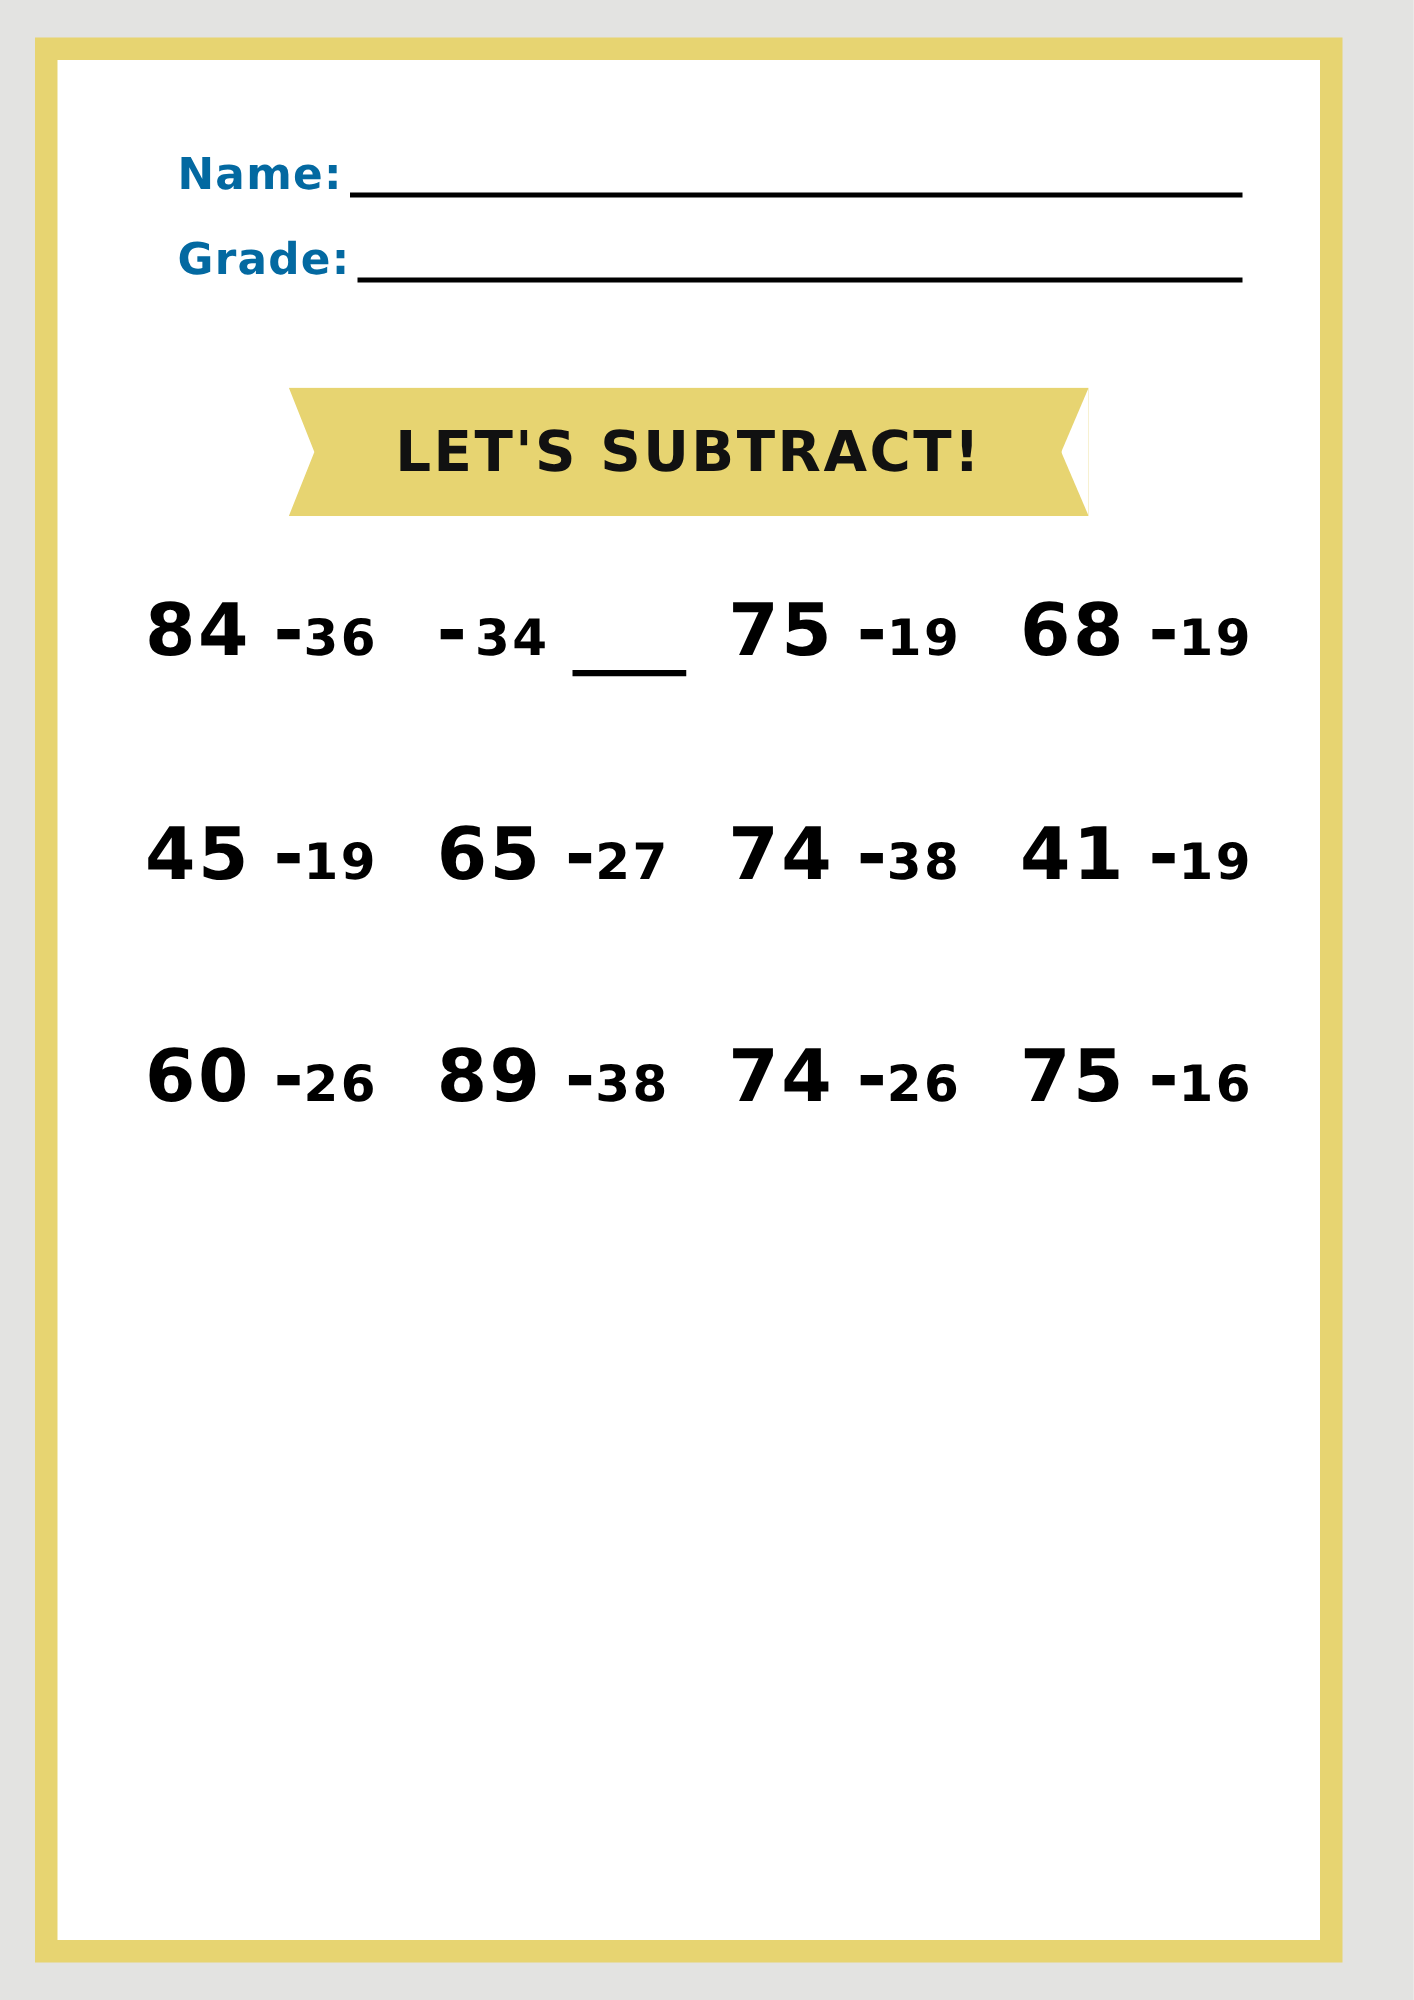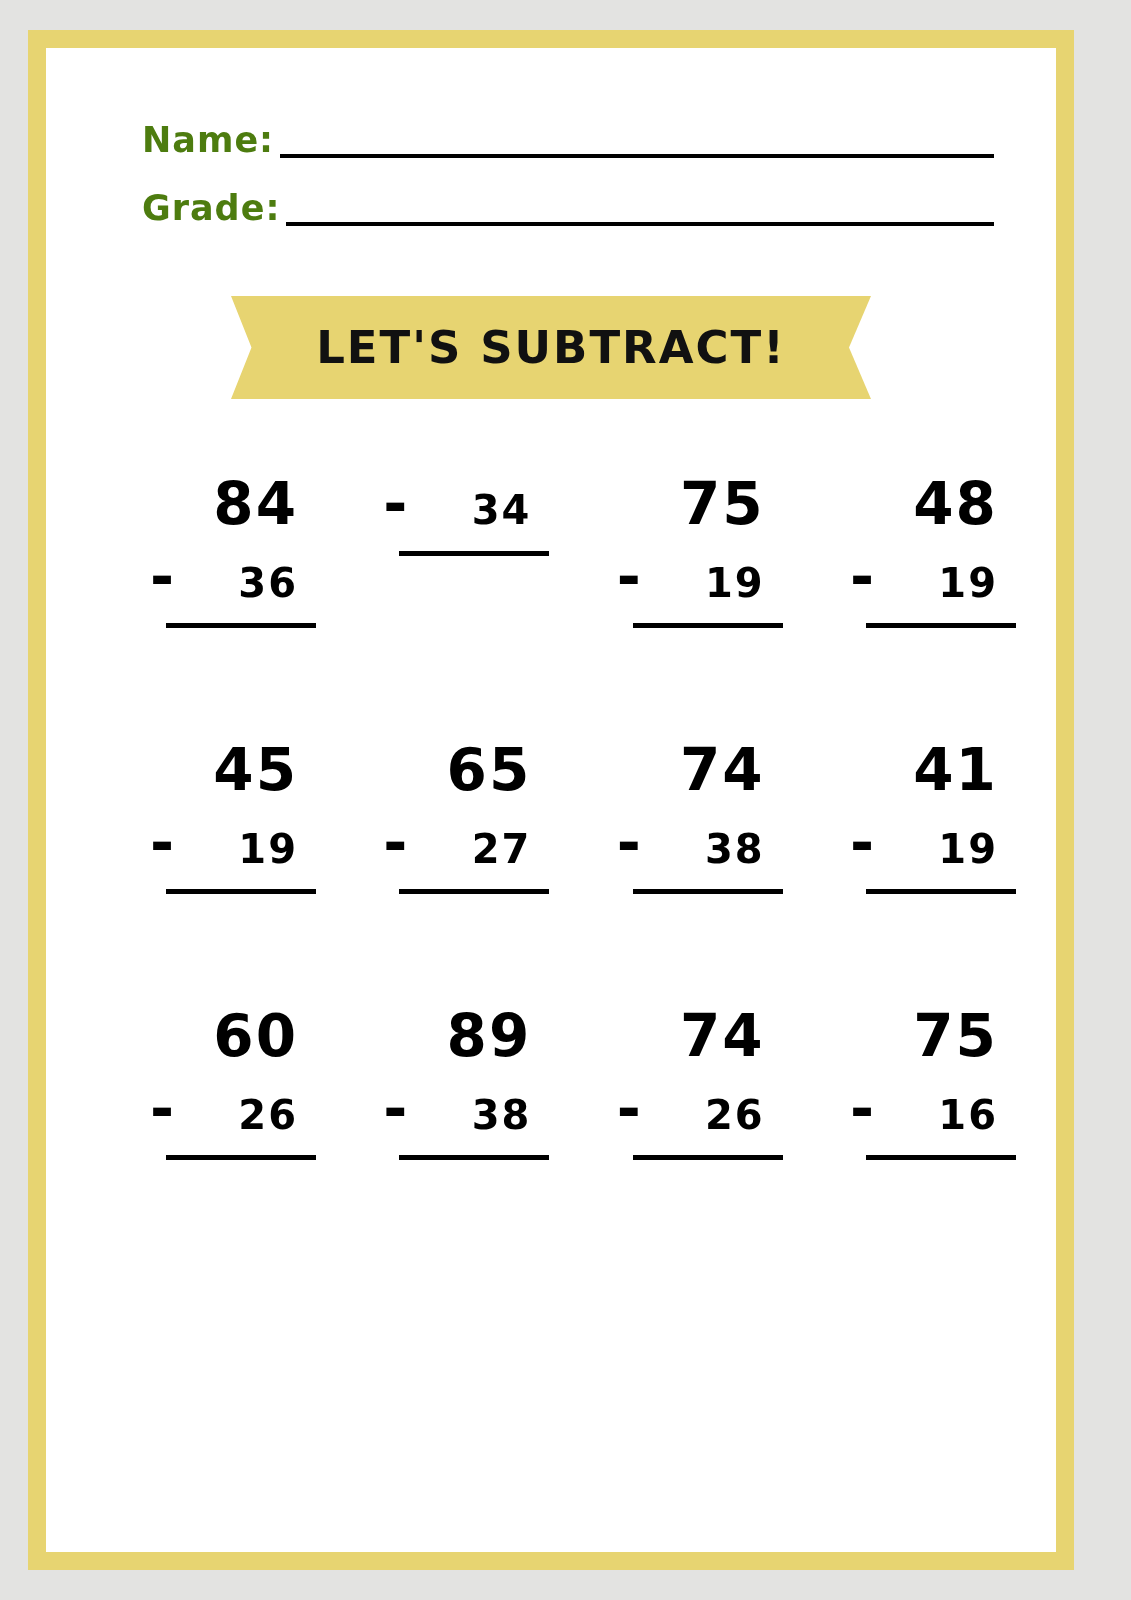--- a/index.html
+++ b/index.html
@@ -44,37 +44,37 @@
   .field-row {
     display: flex;
     align-items: flex-end;
     margin-bottom: 28px;
   }
   .field-label {
     font-family: "DejaVu Sans", sans-serif;
     font-weight: bold;
     font-size: 35px;
     letter-spacing: 1px;
-    color: #4d7c0f;
+    color: #0369a1;
     white-space: nowrap;
     line-height: 1;
   }
   .field-line {
     flex: 1;
     border-bottom: 4px solid #000;
     height: 36px;
     margin-left: 6px;
   }
 
   
   .banner-wrap {
     position: absolute;
     left: 0;
     right: 0;
-    top: 248px;
+    top: 262px;
     display: flex;
     justify-content: center;
     align-items: center;
   }
   .banner {
     width: 640px;
     height: 103px;
     background: #e7d471;
     display: flex;
     align-items: center;
@@ -117,21 +117,21 @@
     top: 420px;
   }
   .row {
     display: flex;
     justify-content: space-between;
     margin-bottom: 106px;
   }
   .problem {
     width: 200px;
     display: flex;
-    flex-direction: column;
+    flex-direction: row;
     align-items: flex-end;
   }
   .num {
     font-family: "DejaVu Sans", sans-serif;
     font-weight: bold;
     font-size: 58px;
     letter-spacing: 2px;
     color: #000;
     line-height: 1.25;
     padding-right: 18px;
@@ -208,21 +208,21 @@
         </div>
         <div class="problem">
           <div class="num">75</div>
           <div class="oprow">
             <span class="op">-</span>
             <span class="sub">19</span>
           </div>
           <div class="rule"></div>
         </div>
         <div class="problem">
-          <div class="num">48</div>
+          <div class="num">68</div>
           <div class="oprow">
             <span class="op">-</span>
             <span class="sub">19</span>
           </div>
           <div class="rule"></div>
         </div>
       </div>
 
       <div class="row">
         <div class="problem">

